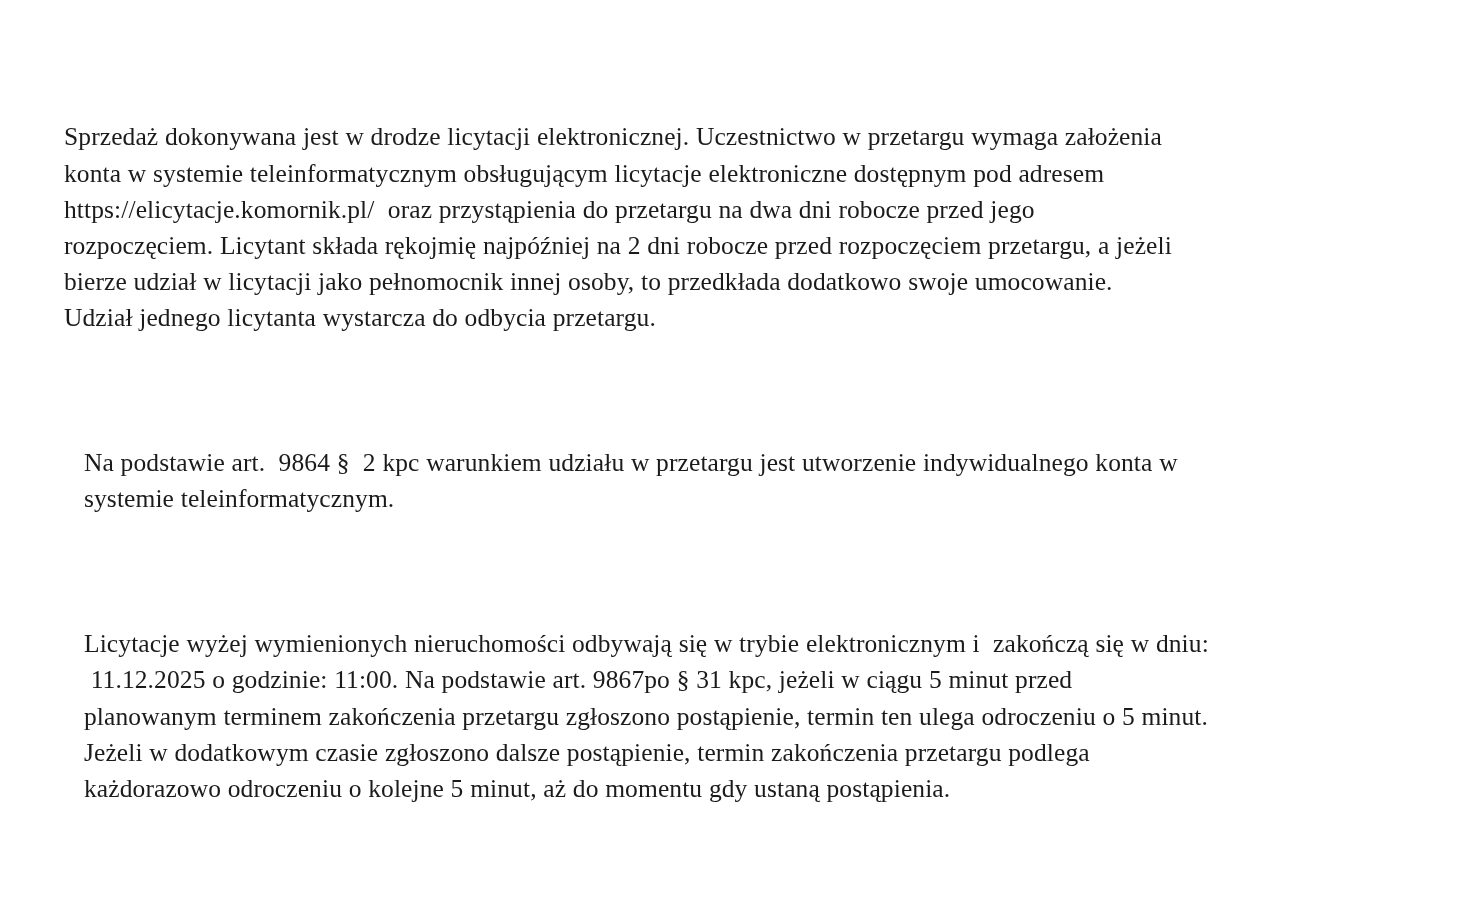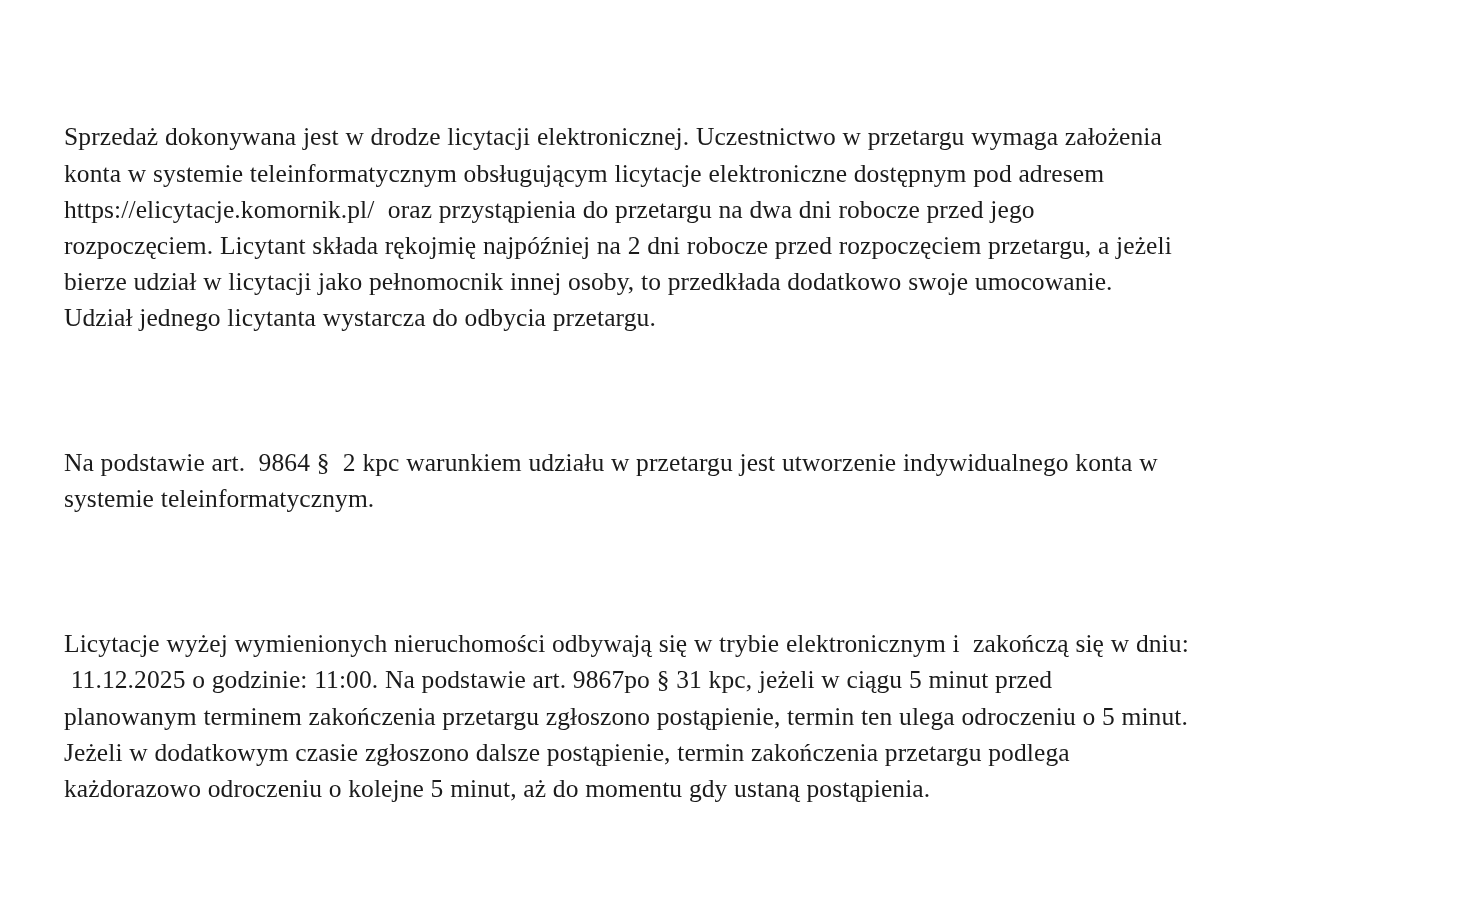--- a/index.html
+++ b/index.html
@@ -30,20 +30,21 @@
     white-space: pre-wrap;
     word-spacing: 0.2px;
   }
   .para {
     margin: 0;
     white-space: pre-wrap;
   }
   
   .para + .para {
     margin-top: 36.2px;
+    margin-left: 20px;
   }
 </style>
 </head>
 <body>
 
 <div class="page">
   <article class="doc-body">
     <p class="para">Sprzedaż dokonywana jest w drodze licytacji elektronicznej. Uczestnictwo w przetargu wymaga założenia
 konta w systemie teleinformatycznym obsługującym licytacje elektroniczne dostępnym pod adresem
 https://elicytacje.komornik.pl/  oraz przystąpienia do przetargu na dwa dni robocze przed jego

